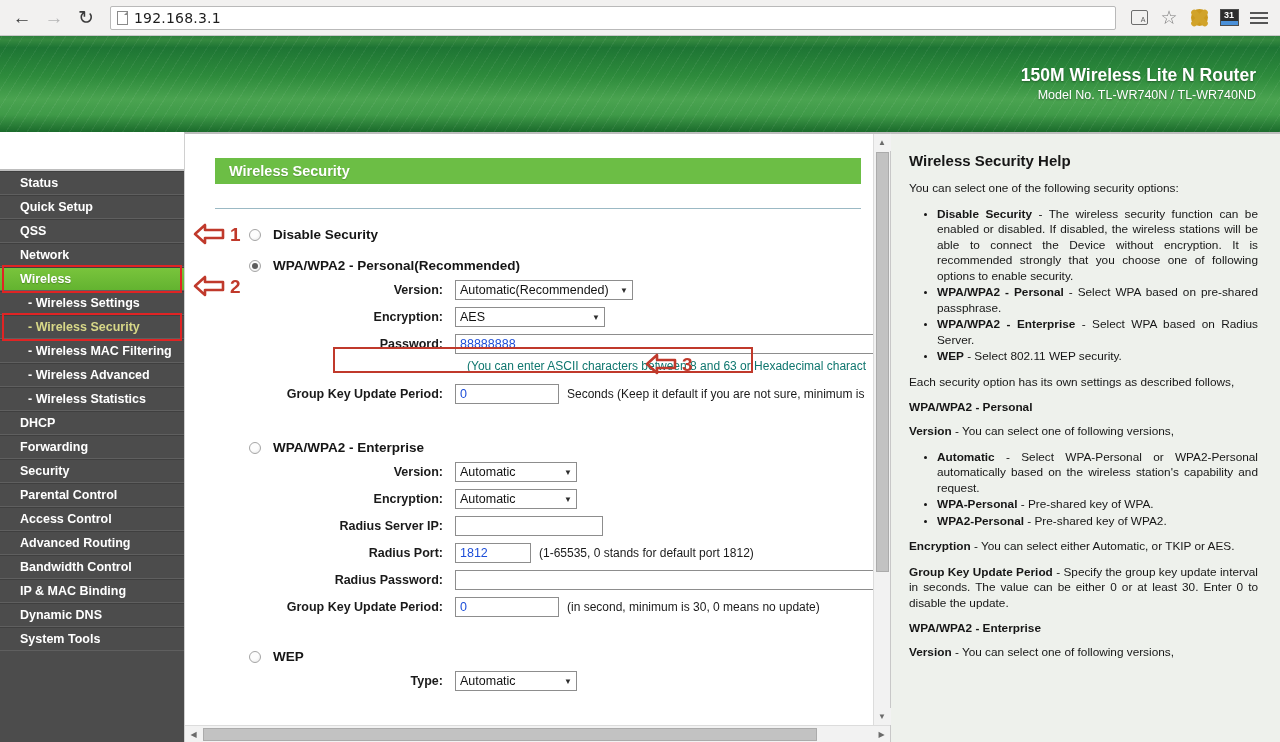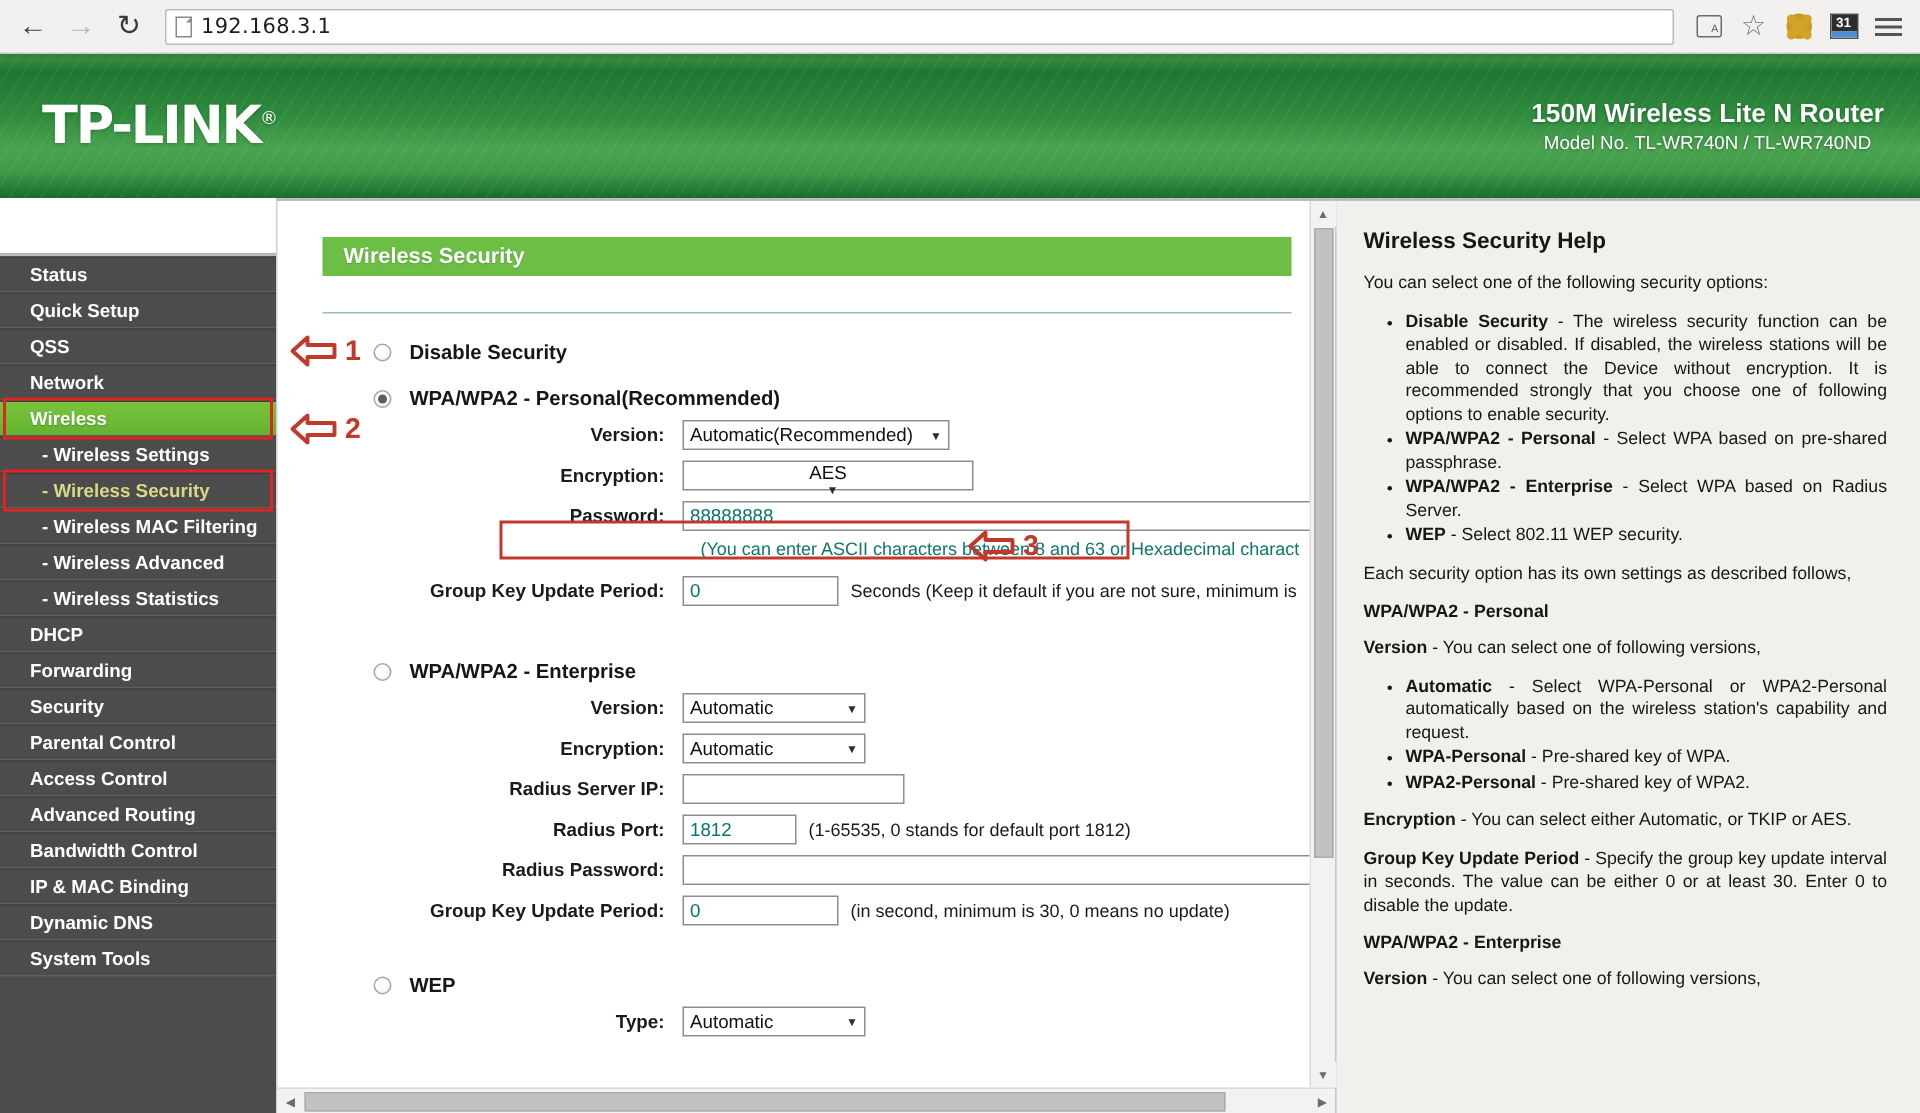--- a/index.html
+++ b/index.html
@@ -142,21 +142,21 @@
     letter-spacing: -1.4px;
     font-family: "DejaVu Sans", sans-serif;
     position: relative;
     z-index: 2;
     text-shadow: 0 1px 2px rgba(0,0,0,.25);
   }
   #tplink-logo sup { font-size: 12px; vertical-align: super; font-weight: normal; }
   #header-model {
     margin-left: auto;
     margin-right: 24px;
-    text-align: center;
+    text-align: right;
     color: #ffffff;
     position: relative;
     z-index: 2;
     line-height: 1.35;
     text-shadow: 0 1px 2px rgba(0,0,0,.35);
   }
   #model-title { font-size: 17.5px; font-weight: bold; }
   #model-sub   { font-size: 12.5px; font-weight: normal; }
 
   
@@ -307,21 +307,21 @@
   .select-box .caret {
     font-size: 8px;
     color: #2d2d2d;
     margin-left: 6px;
   }
   .text-input {
     height: 20px;
     border: 1px solid #8d8d8d;
     background: #ffffff;
     font-size: 12.5px;
-    color: #0f766e;
+    color: #1d4ed8;
     display: flex;
     align-items: center;
     padding: 0 4px;
     flex: none;
   }
   .hint {
     font-size: 12px;
     color: #1a1a1a;
     margin-left: 8px;
     white-space: nowrap;
@@ -478,21 +478,20 @@
     <div id="menu-icon">
         <i></i>
         <i></i>
         <i></i>
       </div>
   </div>
 </div>
 
 <div id="tplink-header">
   <div id="header-stripes"></div>
-  <div id="tplink-logo"><span>TP-LINK</span><sup>®</sup></div>
   <div id="header-model">
     <div id="model-title">150M Wireless Lite N Router</div>
     <div id="model-sub">Model No. TL-WR740N / TL-WR740ND</div>
   </div>
 </div>
 
 <div id="page-body">
 
   <div id="sidebar">
     <div id="sidebar-items">
@@ -582,21 +581,21 @@
           <div class="field-row">
             <div class="field-label">Version:</div>
             <div class="select-box" style="width:178px;">
               <span class="sel-val">Automatic(Recommended)</span>
               <span class="caret">▼</span>
             </div>
           </div>
 
           <div class="field-row">
             <div class="field-label">Encryption:</div>
-            <div class="select-box" style="width:194px;flex-direction:column;">
+            <div class="select-box" style="width:150px;">
               <span class="sel-val">AES</span>
               <span class="caret">▼</span>
             </div>
           </div>
 
           <div class="field-row" id="password-row">
             <div class="field-label">Password:</div>
             <div class="text-input" style="width:420px;">
               <span>88888888</span>
             </div>

